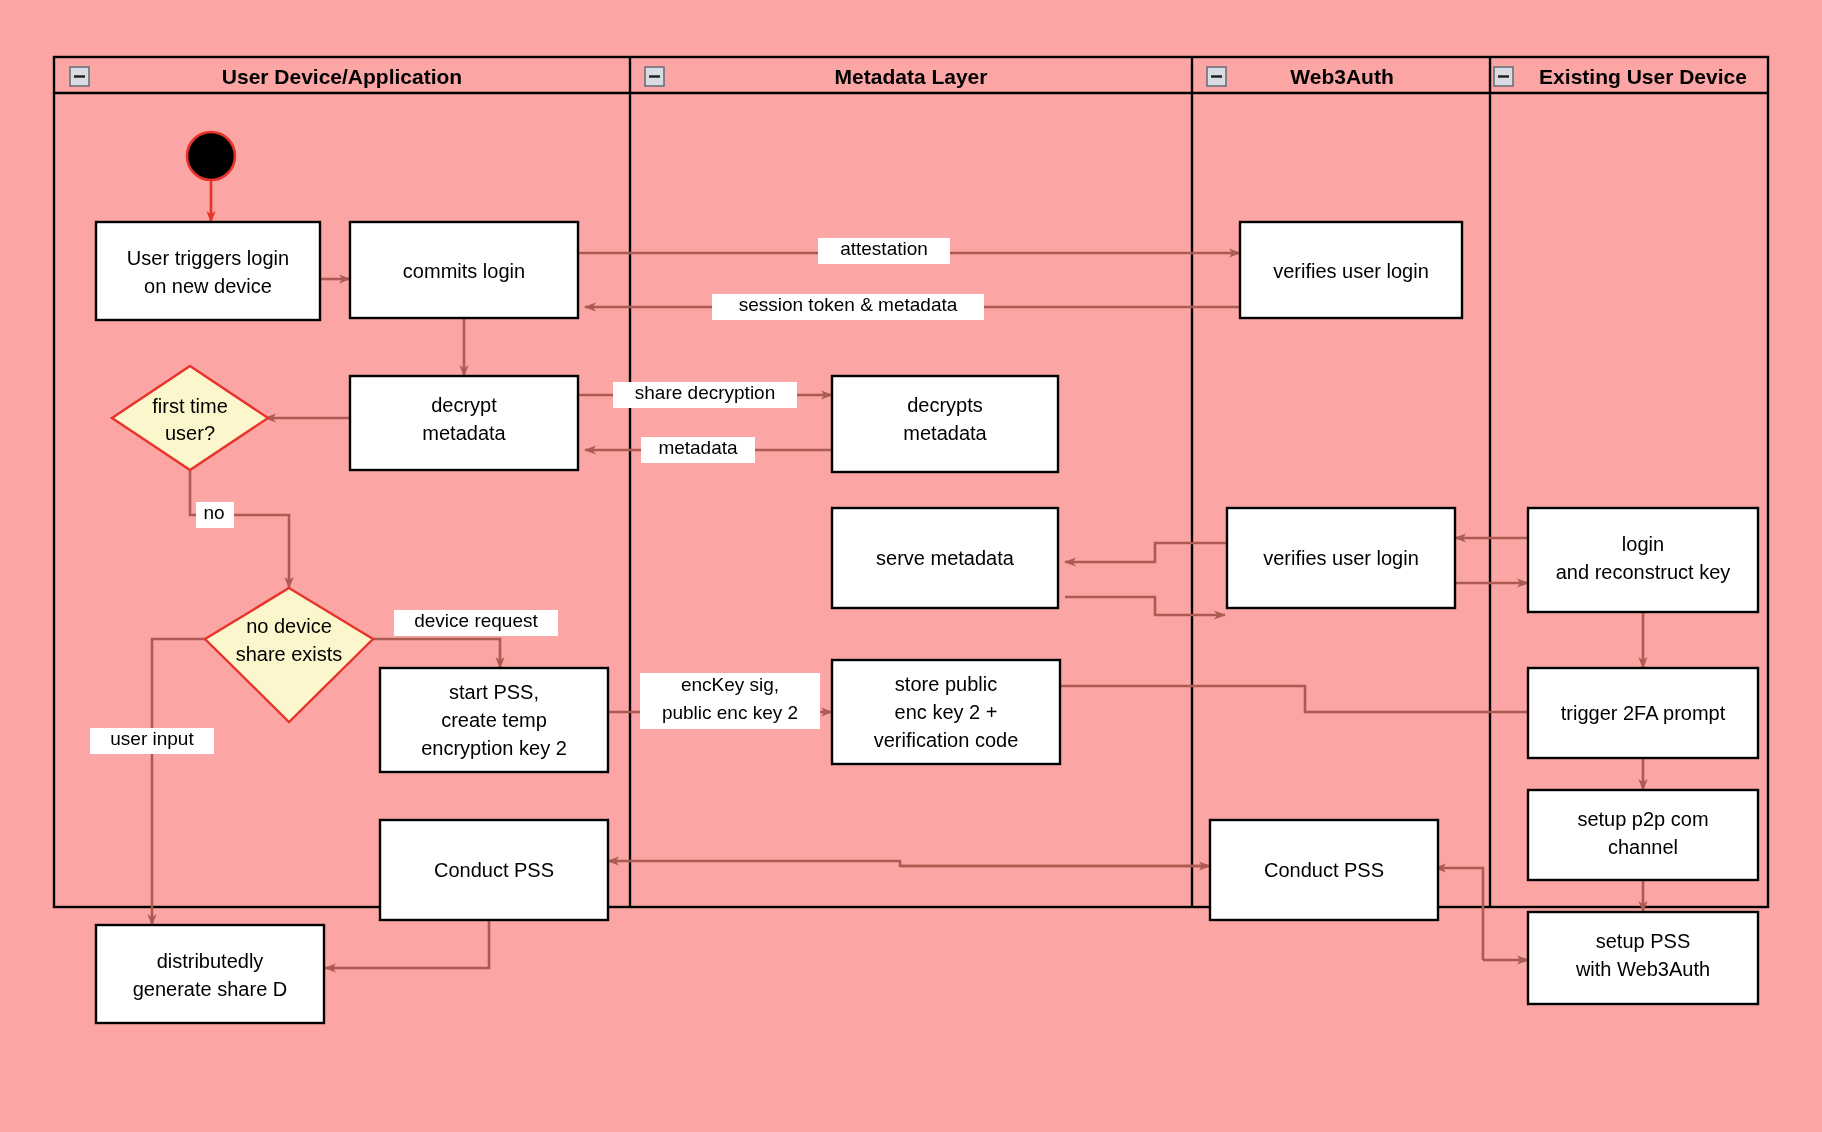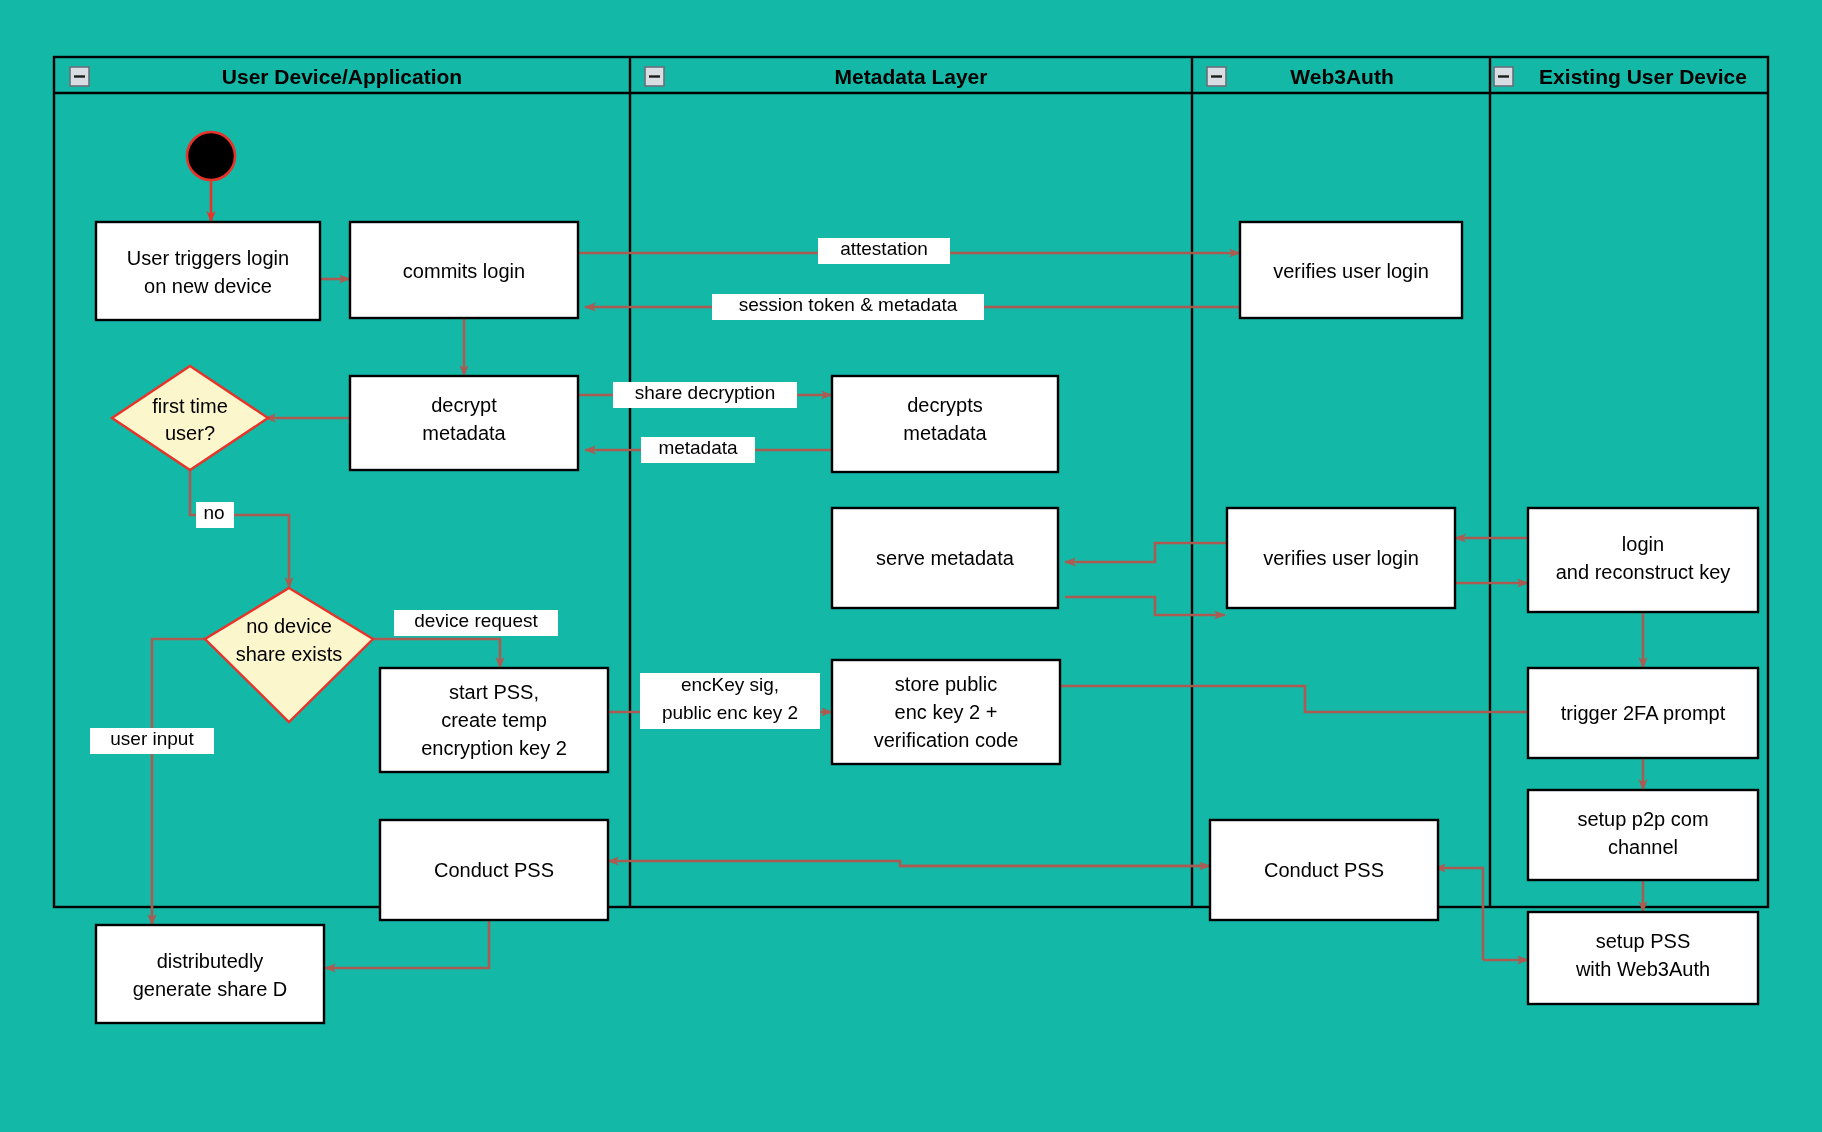--- a/index.html
+++ b/index.html
@@ -5,21 +5,21 @@
   html, body {
     margin: 0;
     padding: 0;
     background: #ffffff;
     font-family: "Liberation Sans", sans-serif;
   }
   #stage {
     position: relative;
     width: 1822px;
     height: 1132px;
-    background: #14b8a6;
+    background: #fca5a5;
     overflow: hidden;
   }
   svg.diagram {
     position: absolute;
     left: 0;
     top: 0;
     width: 1822px;
     height: 1132px;
   }
   .lane-border { fill: none; stroke: #000000; stroke-width: 2.4; }

